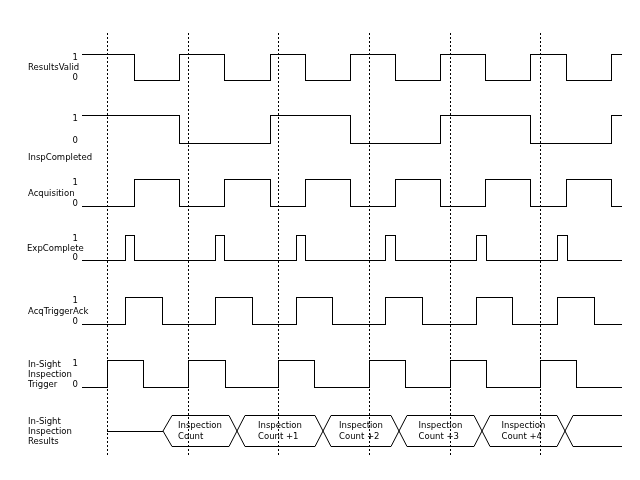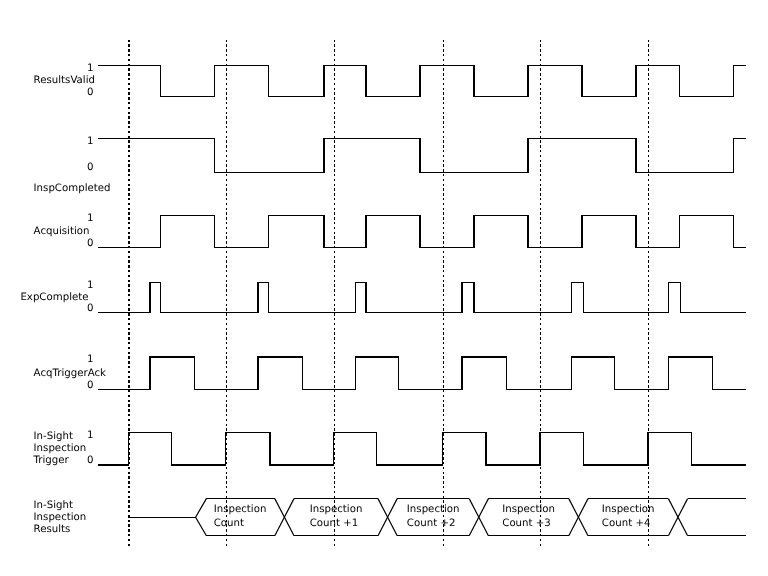--- a/index.html
+++ b/index.html
@@ -68,21 +68,21 @@
     </svg>
 <div class="sig-label" style="left: 28px; top: 62px;">ResultsValid</div>
     <div class="lvl-label" style="left: 58px; top: 52px;">1</div>
     <div class="lvl-label" style="left: 58px; top: 72px;">0</div>
     <div class="sig-label" style="left: 28px; top: 124px; margin-top: 28px;">InspCompleted</div>
     <div class="lvl-label" style="left: 58px; top: 113px;">1</div>
     <div class="lvl-label" style="left: 58px; top: 135px;">0</div>
     <div class="sig-label" style="left: 28px; top: 187.5px;">Acquisition</div>
     <div class="lvl-label" style="left: 58px; top: 177px;">1</div>
     <div class="lvl-label" style="left: 58px; top: 198px;">0</div>
-    <div class="sig-label" style="left: 17px; top: 242.5px;">ExpComplete</div>
+    <div class="sig-label" style="left: 27px; top: 242.5px;">ExpComplete</div>
     <div class="lvl-label" style="left: 58px; top: 233px;">1</div>
     <div class="lvl-label" style="left: 58px; top: 252px;">0</div>
     <div class="sig-label" style="left: 28px; top: 305.5px; text-align: center;">AcqTriggerAck</div>
     <div class="lvl-label" style="left: 58px; top: 295px;">1</div>
     <div class="lvl-label" style="left: 58px; top: 316px;">0</div>
     <div class="sig-label" style="left: 28px; top: 358.5px;">In-Sight
 Inspection
 Trigger</div>
     <div class="lvl-label" style="left: 58px; top: 358px;">1</div>
     <div class="lvl-label" style="left: 58px; top: 379px;">0</div>

